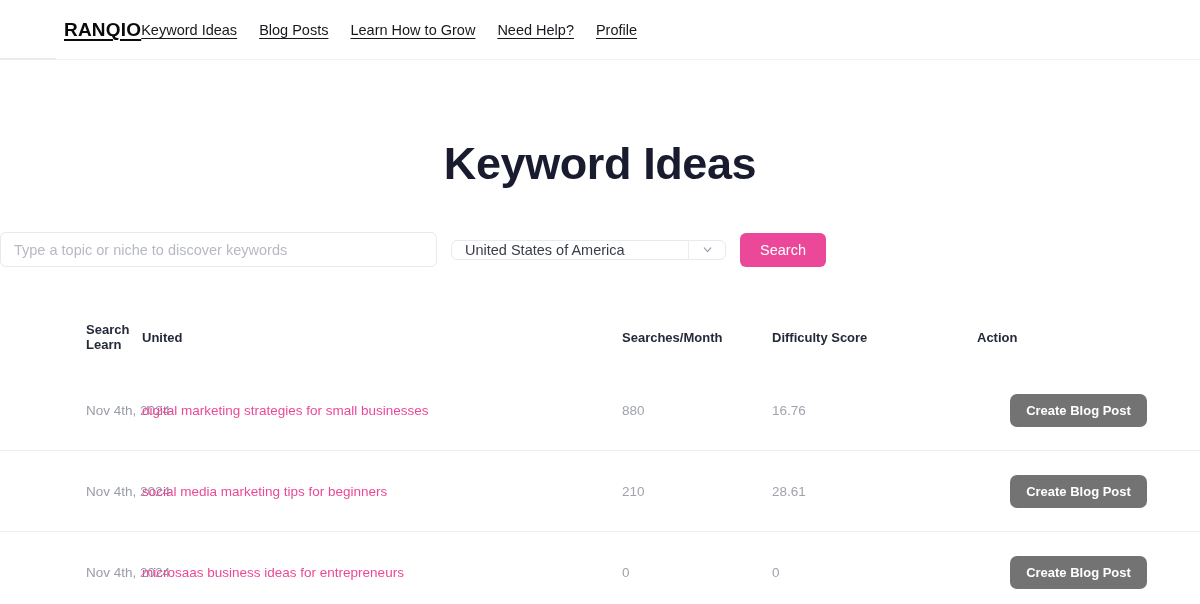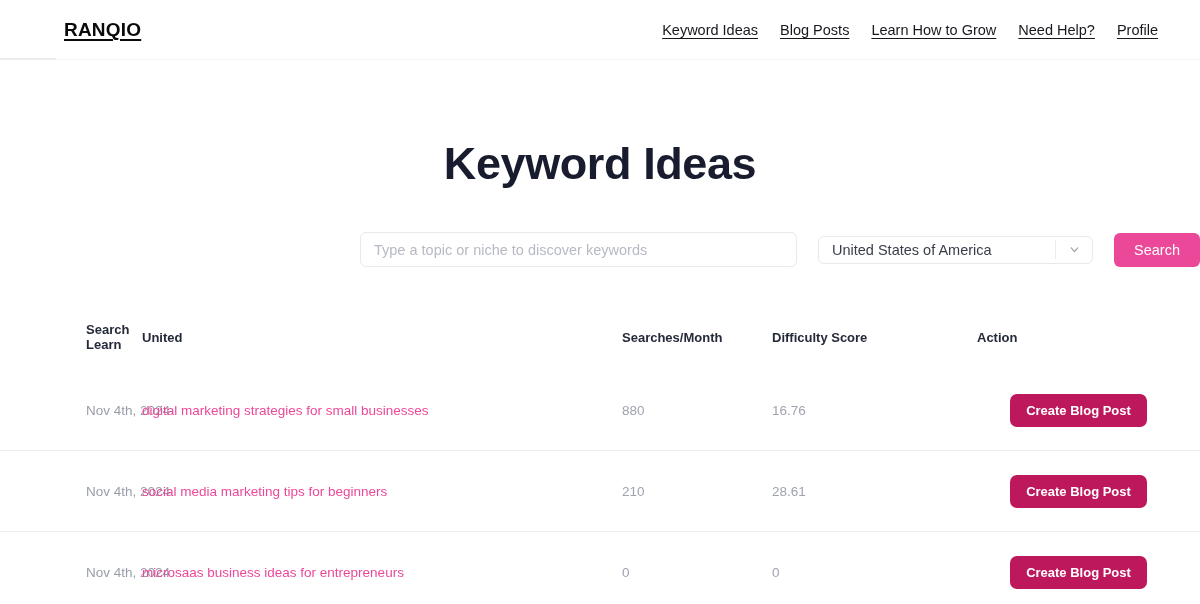--- a/index.html
+++ b/index.html
@@ -14,21 +14,20 @@
   }
 
   
   .site-header {
     position: relative;
     height: 60px;
     width: 1200px;
     background: #ffffff;
     display: flex;
     align-items: center;
-    justify-content: space-between;
     padding: 0 42px 0 64px;
   }
   .header-rule {
     position: absolute;
     left: 0;
     bottom: 0;
     width: 1200px;
     height: 1px;
     background: #f3f3f5;
   }
@@ -75,42 +74,42 @@
     font-weight: 700;
     letter-spacing: -0.4px;
     color: #181c2e;
   }
 
   
   .search-row {
     margin-top: 42px;
     display: flex;
     align-items: center;
-    justify-content: flex-end;
-    gap: 21px;
+    justify-content: flex-start;
+    gap: 14px;
   }
 
   .keyword-input {
     width: 437px;
     height: 35px;
     border: 1px solid #e8e8ee;
     border-radius: 6px;
     background: #ffffff;
     padding: 0 13px;
     font-family: "Liberation Sans", sans-serif;
     font-size: 14.5px;
     color: #2b2f3a;
     outline: none;
   }
   .keyword-input::placeholder { color: #b7b9c4; }
 
   .country-select {
     position: relative;
     width: 275px;
-    height: 28px;
+    height: 20px;
     border: 1px solid #e8e8ee;
     border-radius: 6px;
     background: #ffffff;
     display: flex;
     align-items: center;
     cursor: pointer;
   }
   .country-value {
     flex: 1;
     padding-left: 13px;
@@ -181,21 +180,21 @@
   .cell-action     { text-align: center; }
 
   .th-action { text-align: center; }
 
   .create-post-button {
     display: inline-block;
     min-width: 136px;
     padding: 9px 16px;
     border: none;
     border-radius: 7px;
-    background: #be185d;
+    background: #737373;
     color: #ffffff;
     font-family: "Liberation Sans", sans-serif;
     font-size: 13px;
     font-weight: 700;
     cursor: pointer;
     white-space: nowrap;
   }
 </style>
 </head>
 <body>

